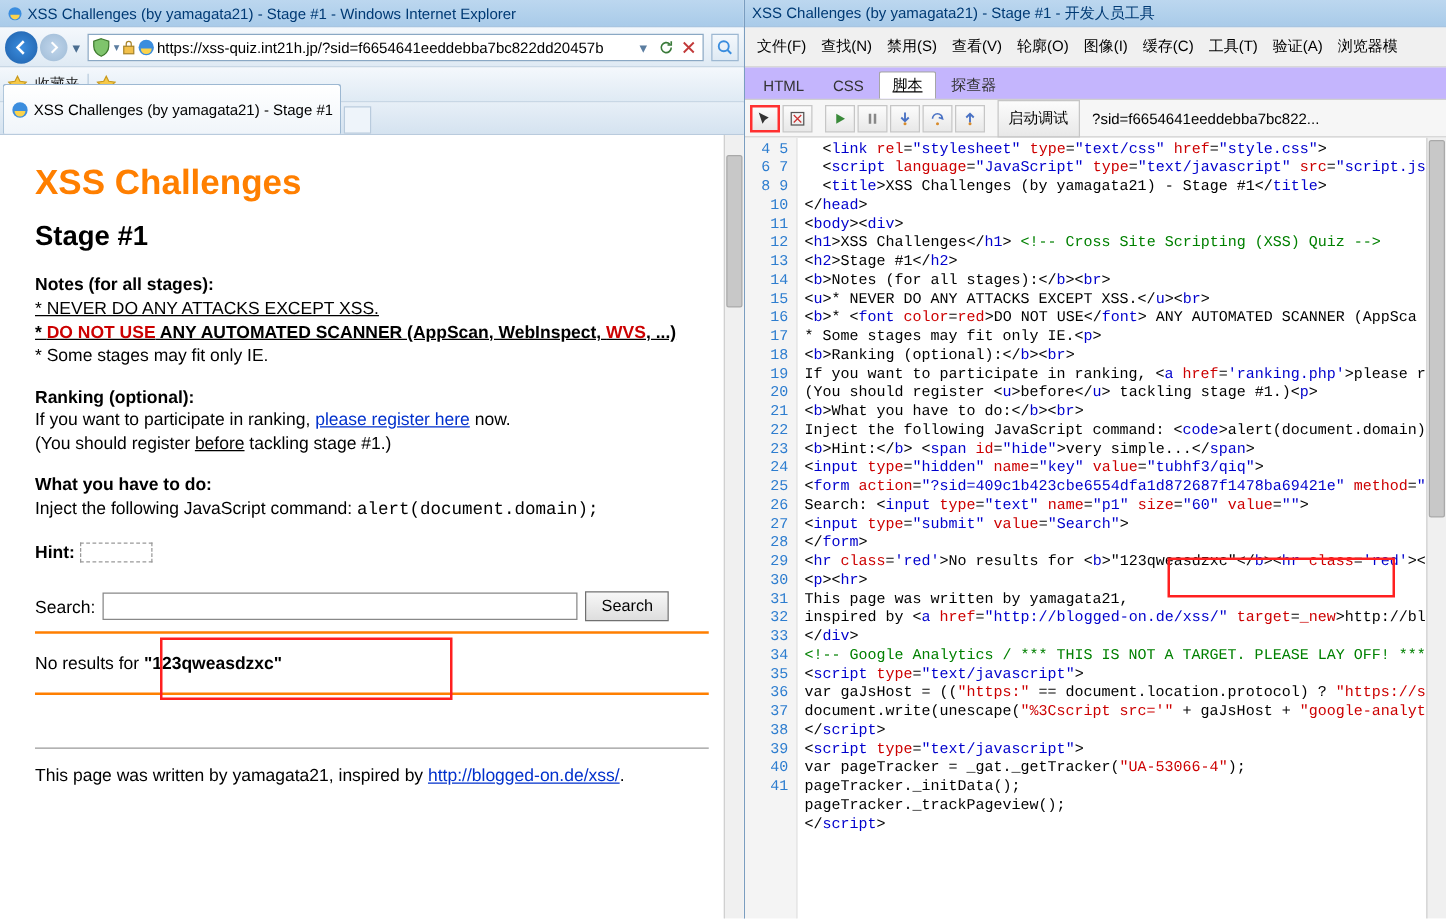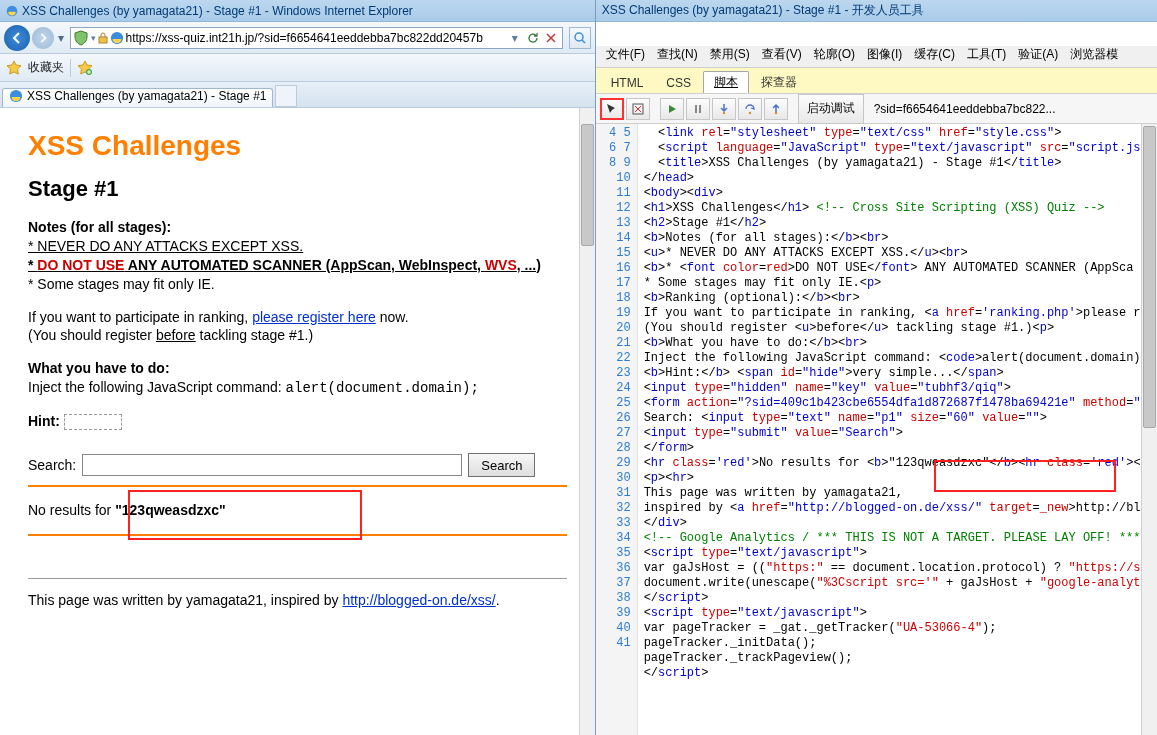--- a/index.html
+++ b/index.html
@@ -19,21 +19,21 @@
   .lock { width:10px; height:12px; }
   .ie-e { width:14px; height:14px; }
   .addr-text { flex:1; white-space:nowrap; overflow:hidden; font-size:12px; color:#000;}
   .addr-text .https { color:#000; }
   .addr-btn { width:18px; height:18px; display:flex; align-items:center; justify-content:center; color:#5b7da0; }
   .go-btn { width:22px; height:22px; display:flex; align-items:center; justify-content:center; border:1px solid #9db8d2; background:linear-gradient(#f4f8fc,#dfeaf4); margin-left:2px;}
   .fav-bar { height:28px; background:linear-gradient(#f4f8fc,#dfeaf4); display:flex; align-items:center; padding:0 6px; gap:6px; border-bottom:1px solid #b9cbdd;}
   .star { width:16px; height:16px; }
   .fav-text { color:#1a1a1a; }
   .tab-bar { height:26px; background:linear-gradient(#e7eff7,#d5e3f0); display:flex; align-items:flex-end; border-bottom:1px solid #b9cbdd;}
-  .tab { height:19px; min-width:200px; background:linear-gradient(#fff,#f0f5fa); border:1px solid #9db8d2; border-bottom:none; border-radius:3px 3px 0 0; display:flex; align-items:flex-start; padding:0 6px; margin-left:2px;}
+  .tab { height:40px; min-width:200px; background:linear-gradient(#fff,#f0f5fa); border:1px solid #9db8d2; border-bottom:none; border-radius:3px 3px 0 0; display:flex; align-items:center; padding:0 6px; margin-left:2px;}
   .tab-icon { width:14px; height:14px; margin-right:4px;}
   .tab-new { width:22px; height:22px; border:1px solid #b9cbdd; background:#eef4fa; margin-left:2px; display:flex; align-items:center; justify-content:center;}
   .page-body { flex:1; background:#fff; padding:22px 28px; overflow:auto; position:relative; }
   .page-scroll-right { position:absolute; right:0; top:0; bottom:0; width:16px; background:#f0f0f0; border-left:1px solid #d0d0d0;}
   .page-scroll-right::before{content:"";position:absolute;top:16px;left:1px;right:1px;height:120px;background:#c8c8c8;border:1px solid #a9a9a9;border-radius:2px;}
   h1.xss-title { color:#ff7f00; font-weight:bold; font-size:28px; margin:0 0 14px 0; font-family: Arial, sans-serif;}
   h2.stage { color:#000; font-weight:bold; font-size:22px; margin:0 0 16px 0; font-family: Arial, sans-serif;}
   .page-body p, .page-body div.txt { font-size:14px; font-family: Arial, sans-serif; margin:0; line-height:1.35;}
   .page-body b { font-weight:bold; }
   .u { text-decoration:underline; }
@@ -46,23 +46,23 @@
   .search-btn { height:24px; padding:0 12px; border:1px solid #707070; background:linear-gradient(#f7f7f7,#dedede); font-size:13px;}
   hr.orange { border:none; border-top:2px solid #ff7f00; margin:8px 0;}
   .red-box { position:absolute; border:2px solid #ff2020; pointer-events:none; }
   .overlay-wrap{position:relative;}
   .overlay-wrap .red-box.r1{left:100px; top:-5px; width:234px; height:50px;}
   .sep{height:14px;}
 
   
   .right-pane { flex:1; height:100%; display:flex; flex-direction:column; background:#fff; }
   .dt-titlebar { height:22px; background:linear-gradient(#bcd7ef,#a9cbe9); display:flex; align-items:center; padding:0 6px; color:#003a74; font-size:12px; border-bottom:1px solid #93b7d9;}
-  .dt-menu { height:22px; background:#f0f0f0; display:flex; padding:0 4px; border-bottom:1px solid #cfcfcf;margin-top:24px;}
+  .dt-menu { height:32px; background:#f0f0f0; display:flex; align-items:center; padding:0 4px; border-bottom:1px solid #cfcfcf;}
   .dt-menu span { padding:0 6px; font-size:12px; color:#000; }
-  .dt-tabs { height:26px; background:#fef9c3; display:flex; align-items:flex-end; padding:0 4px; border-bottom:1px solid #cfcfcf;}
+  .dt-tabs { height:26px; background:#c4b5fd; display:flex; align-items:flex-end; padding:0 4px; border-bottom:1px solid #cfcfcf;}
   .dt-tab { height:22px; padding:0 10px; display:flex; align-items:center; font-size:12px; color:#333; border:1px solid transparent; border-bottom:none; margin-right:1px;}
   .dt-tab.active { background:#fff; border-color:#a6a6a6; border-radius:2px 2px 0 0; color:#000;text-decoration:underline;}
   .dt-toolbar { height:30px; background:#f6f6f6; display:flex; align-items:center; padding:0 4px; border-bottom:1px solid #cfcfcf; gap:2px;}
   .dt-tbtn { width:24px; height:22px; border:1px solid #c6c6c6; background:linear-gradient(#fcfcfc,#e8e8e8); display:flex; align-items:center; justify-content:center; color:#555;}
   .dt-tbtn.red-border { border:2px solid #ff3030;}
   .dt-tbtn.long { width:auto; padding:14px 8px; font-size:12px; color:#000;}
   .dt-info { margin-left:8px; font-size:12px; color:#000; white-space:nowrap; overflow:hidden;}
   .code-area { flex:1; display:flex; overflow:hidden; font-family: Consolas, "Courier New", monospace; font-size:12px; line-height:15px; position:relative;}
   .gutter { width:42px; background:#f4f4f4; border-right:1px solid #e2e2e2; text-align:right; padding:2px 6px 0 0; color:#2d7dcf;}
   .codelines { flex:1; padding:2px 2px 0 6px; white-space:pre; overflow:hidden; color:#000;} 
@@ -157,20 +157,21 @@
   <div class="page-body">
     <h1 class="xss-title">XSS Challenges</h1>
     <h2 class="stage">Stage #1</h2>
 
     <div class="txt"><b>Notes (for all stages):</b></div>
     <div class="txt"><span class="u">* NEVER DO ANY ATTACKS EXCEPT XSS.</span></div>
     <div class="txt"><b class="u"><span>* </span><span class="red">DO NOT USE</span><span> ANY AUTOMATED SCANNER (AppScan, WebInspect, </span><span class="red">WVS</span><span>, ...)</span></b></div>
     <div class="txt">* Some stages may fit only IE.</div>
 
     <div class="sep"></div>
+    <div class="txt"><b>Ranking (optional):</b></div>
     <div class="txt"><span>If you want to participate in ranking, </span><a href="#" class="link">please register here</a><span> now.</span></div>
     <div class="txt"><span>(You should register </span><span class="u">before</span><span> tackling stage #1.)</span></div>
 
     <div class="sep"></div>
     <div class="txt"><b>What you have to do:</b></div>
     <div class="txt"><span>Inject the following JavaScript command: </span><span class="mono">alert(document.domain);</span></div>
 
     <div class="sep"></div>
     <div class="txt"><b>Hint:</b> <span class="hint-box"></span></div>
 

